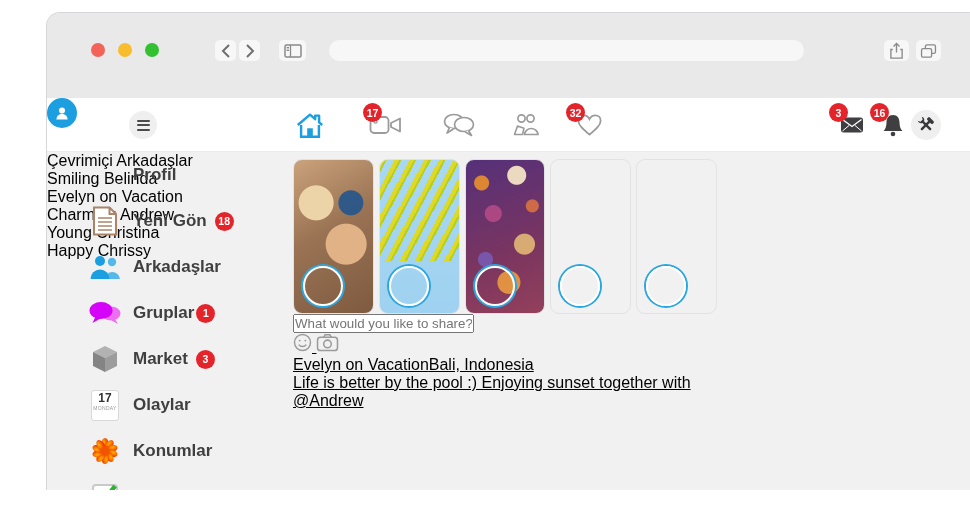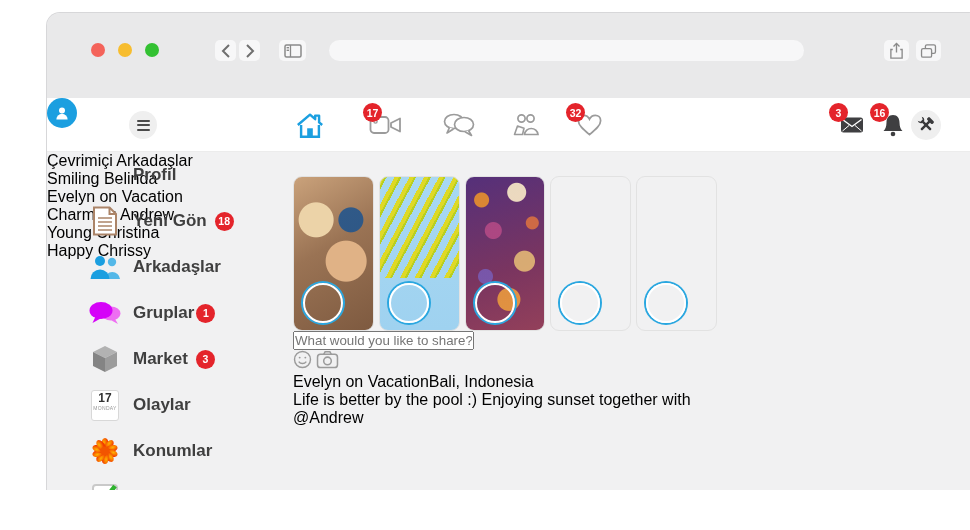--- a/index.html
+++ b/index.html
@@ -62,21 +62,21 @@
   .pav { width:34px; height:34px; border-radius:50%; }
   .calendar { width:28px; height:31px; background:#fff; border:1px solid #d8d8d8;
               border-radius:3px; overflow:hidden; text-align:center; }
   .calendar .cap { height:7px; background:#e23028; }
   .calendar .day { font-size:12px; font-weight:bold; color:#333; line-height:14px; }
   .calendar .mon { font-size:5px; color:#999; letter-spacing:.3px; }
   .checkbox { width:26px; height:26px; background:#fff; border:2px solid #c9c9c9;
               border-radius:4px; position:relative; }
 
   
-  .feed { position:absolute; left:246px; top:24px; width:424px; }
+  .feed { position:absolute; left:246px; top:7px; width:424px;text-decoration:underline; }
   .stories { display:flex; gap:5px; }
   .story { width:80.8px; height:155px; border-radius:9px; border:1px solid #e2e2e2;
            position:relative; overflow:hidden; cursor:pointer; }
   .story-av { position:absolute; left:9px; bottom:7px; width:40px; height:40px;
               border-radius:50%; border:2px solid #fff; box-shadow:0 0 0 2px #2aa7e0; }
   .st1 { background: radial-gradient(circle at 72% 28%, rgba(35,85,140,.9) 0 12px, transparent 13px),
                      radial-gradient(circle at 28% 28%, #ecd3a8 0 17px, transparent 18px),
                      radial-gradient(circle at 66% 55%, #e0b286 0 20px, transparent 21px),
                      linear-gradient(150deg, #caa27b 0%, #9a7354 45%, #7e5a40 100%); }
   .st2 { background: repeating-linear-gradient(118deg, #ded926 0 4px, #b9cf1f 4px 6px, rgba(0,0,0,0) 6px 13px),

